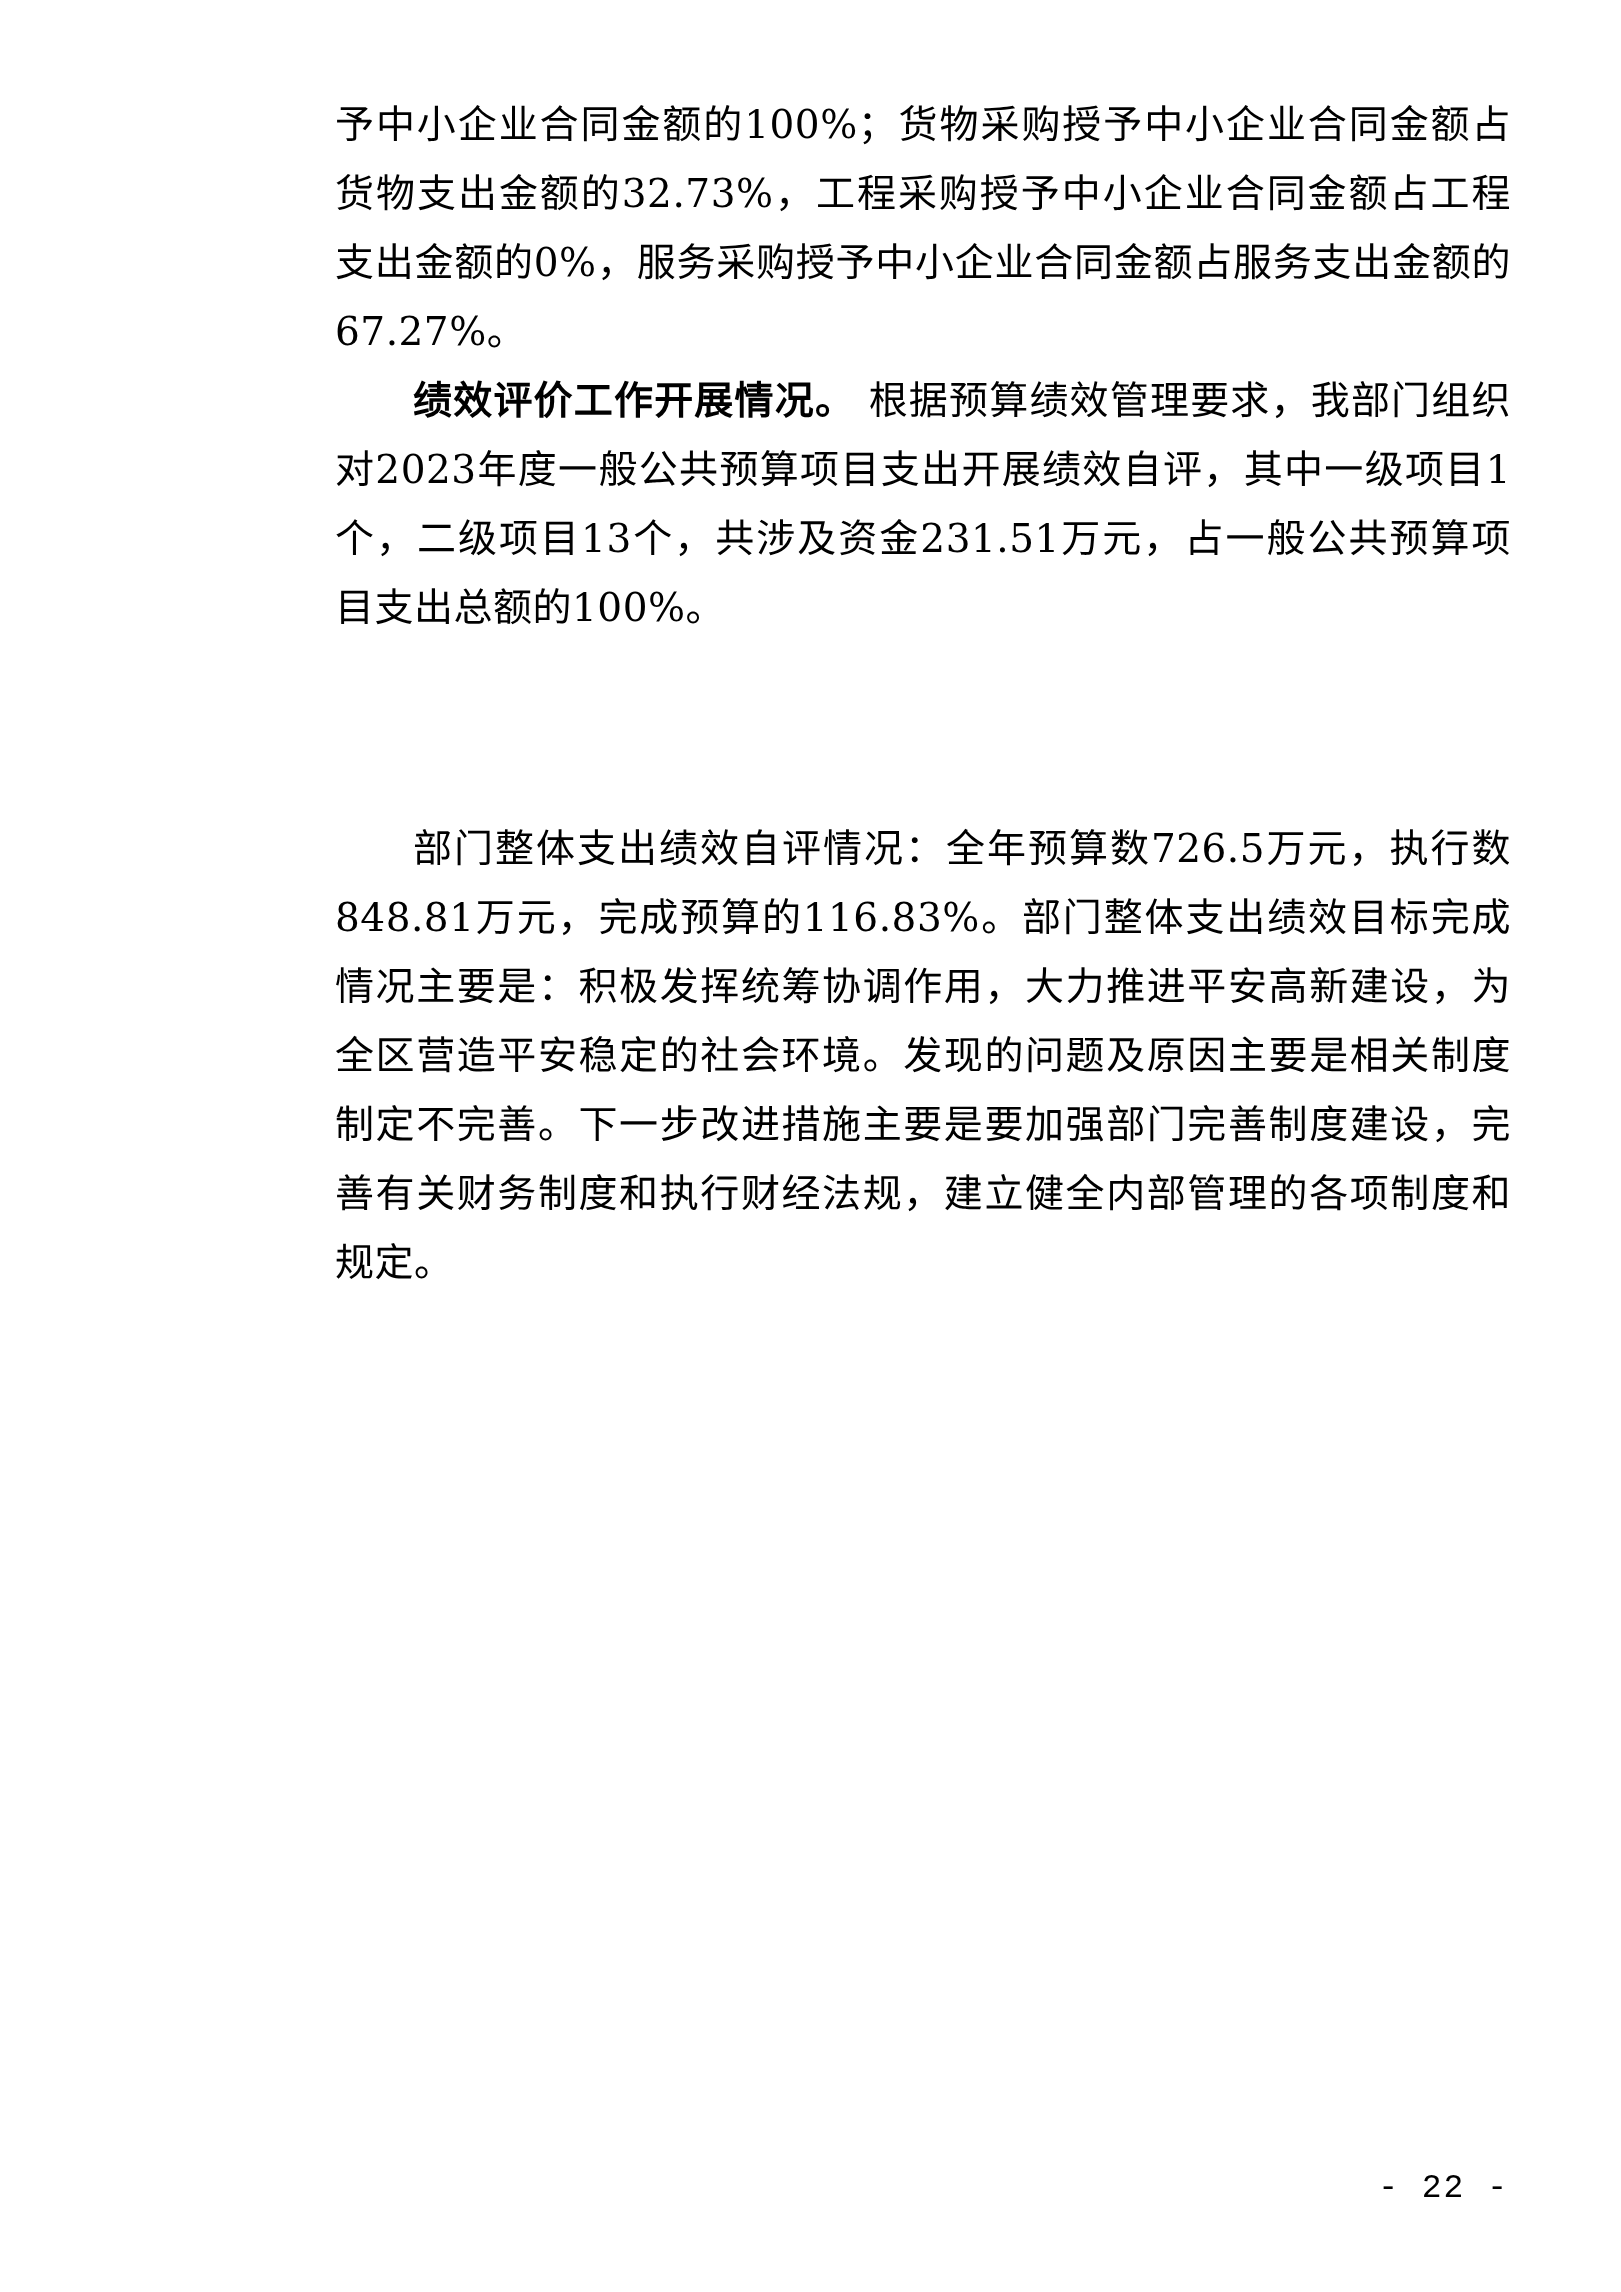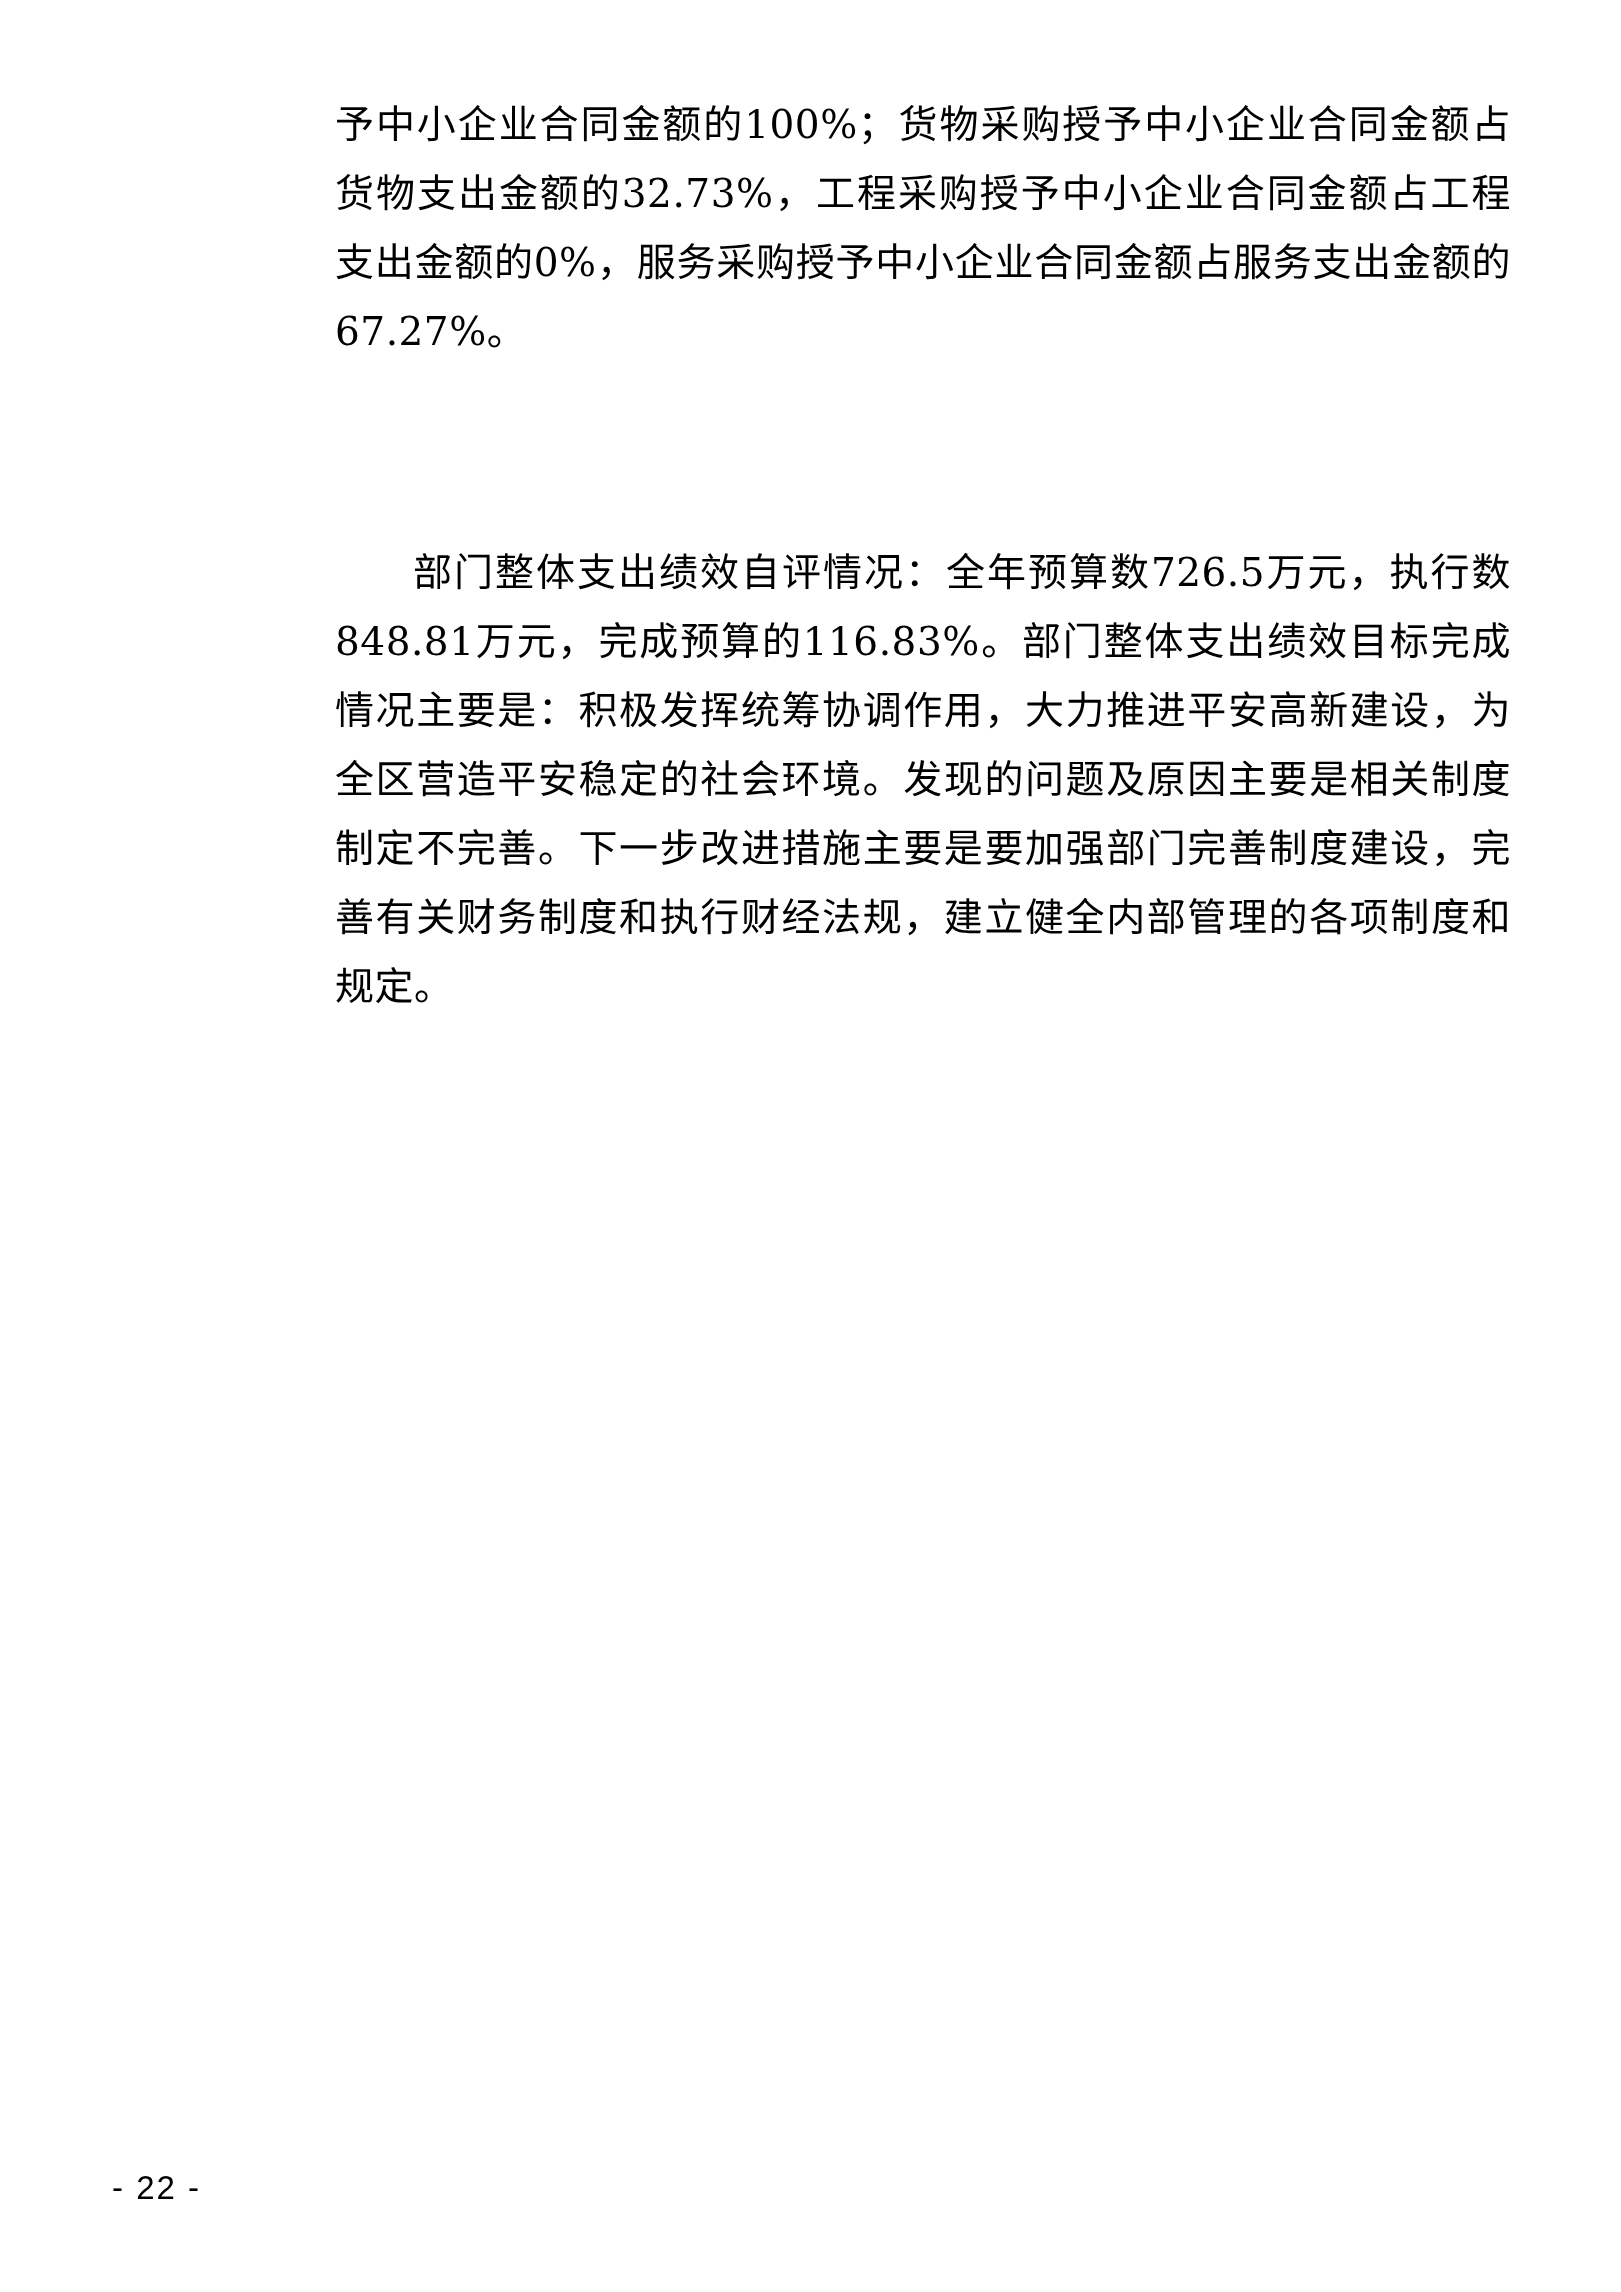--- a/index.html
+++ b/index.html
@@ -60,40 +60,43 @@
     letter-spacing: 0.5px;
   }
   .spacer-block {
     height: 172px;
   }
   .page-number {
     position: absolute;
     left: 0;
     right: 0;
     bottom: 86px;
-    text-align: left;
+    text-align: right;
     font-size: 33px;
-    font-family: Liberation Sans, sans-serif;
+    font-family: Liberation Mono, monospace;
     color: #000;
     letter-spacing: 2px;
     margin-top: 36px;
   }
 </style>
 </head>
 <body>
 
 <div class="page">
 
   <div class="content">
 
     <p class="para cont">予中小企业合同金额的100%；货物采购授予中小企业合同金额占货物支出金额的32.73%，工程采购授予中小企业合同金额占工程支出金额的0%，服务采购授予中小企业合同金额占服务支出金额的67.27%。</p>
 
 
 
 
+    <p class="para indent">
+      <span class="lead">绩效评价工作开展情况。</span><span> 根据预算绩效管理要求，我部门组织对2023年度一般公共预算项目支出开展绩效自评，其中一级项目1个，二级项目13个，共涉及资金231.51万元，占一般公共预算项目支出总额的100%。</span>
+    </p>
 
     <div class="spacer-block"></div>
 
 
     <p class="para indent">部门整体支出绩效自评情况：全年预算数726.5万元，执行数848.81万元，完成预算的116.83%。部门整体支出绩效目标完成情况主要是：积极发挥统筹协调作用，大力推进平安高新建设，为全区营造平安稳定的社会环境。发现的问题及原因主要是相关制度制定不完善。下一步改进措施主要是要加强部门完善制度建设，完善有关财务制度和执行财经法规，建立健全内部管理的各项制度和规定。</p>
 
   </div>
 
   <div class="page-number">- 22 -</div>
 

